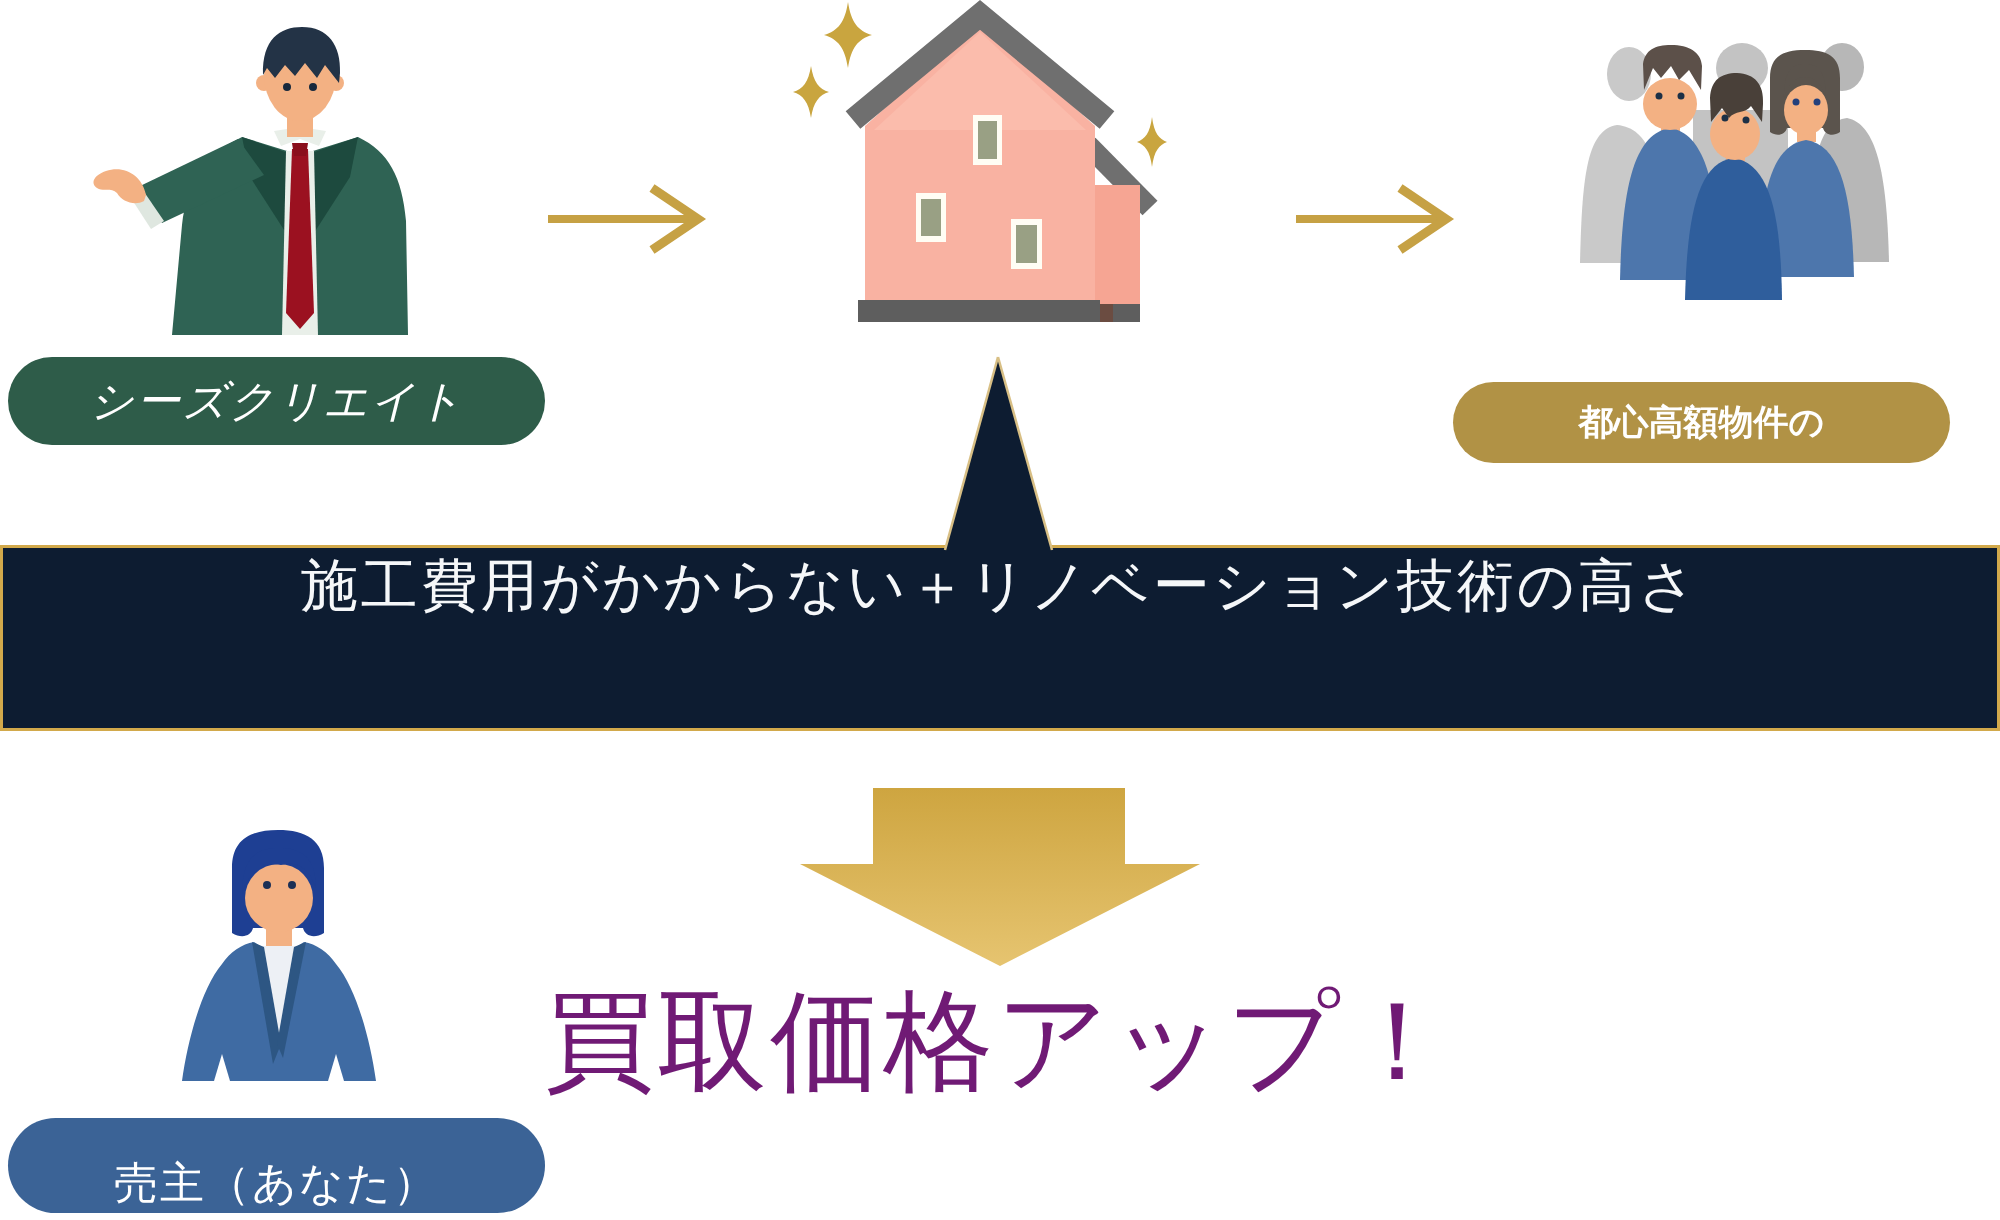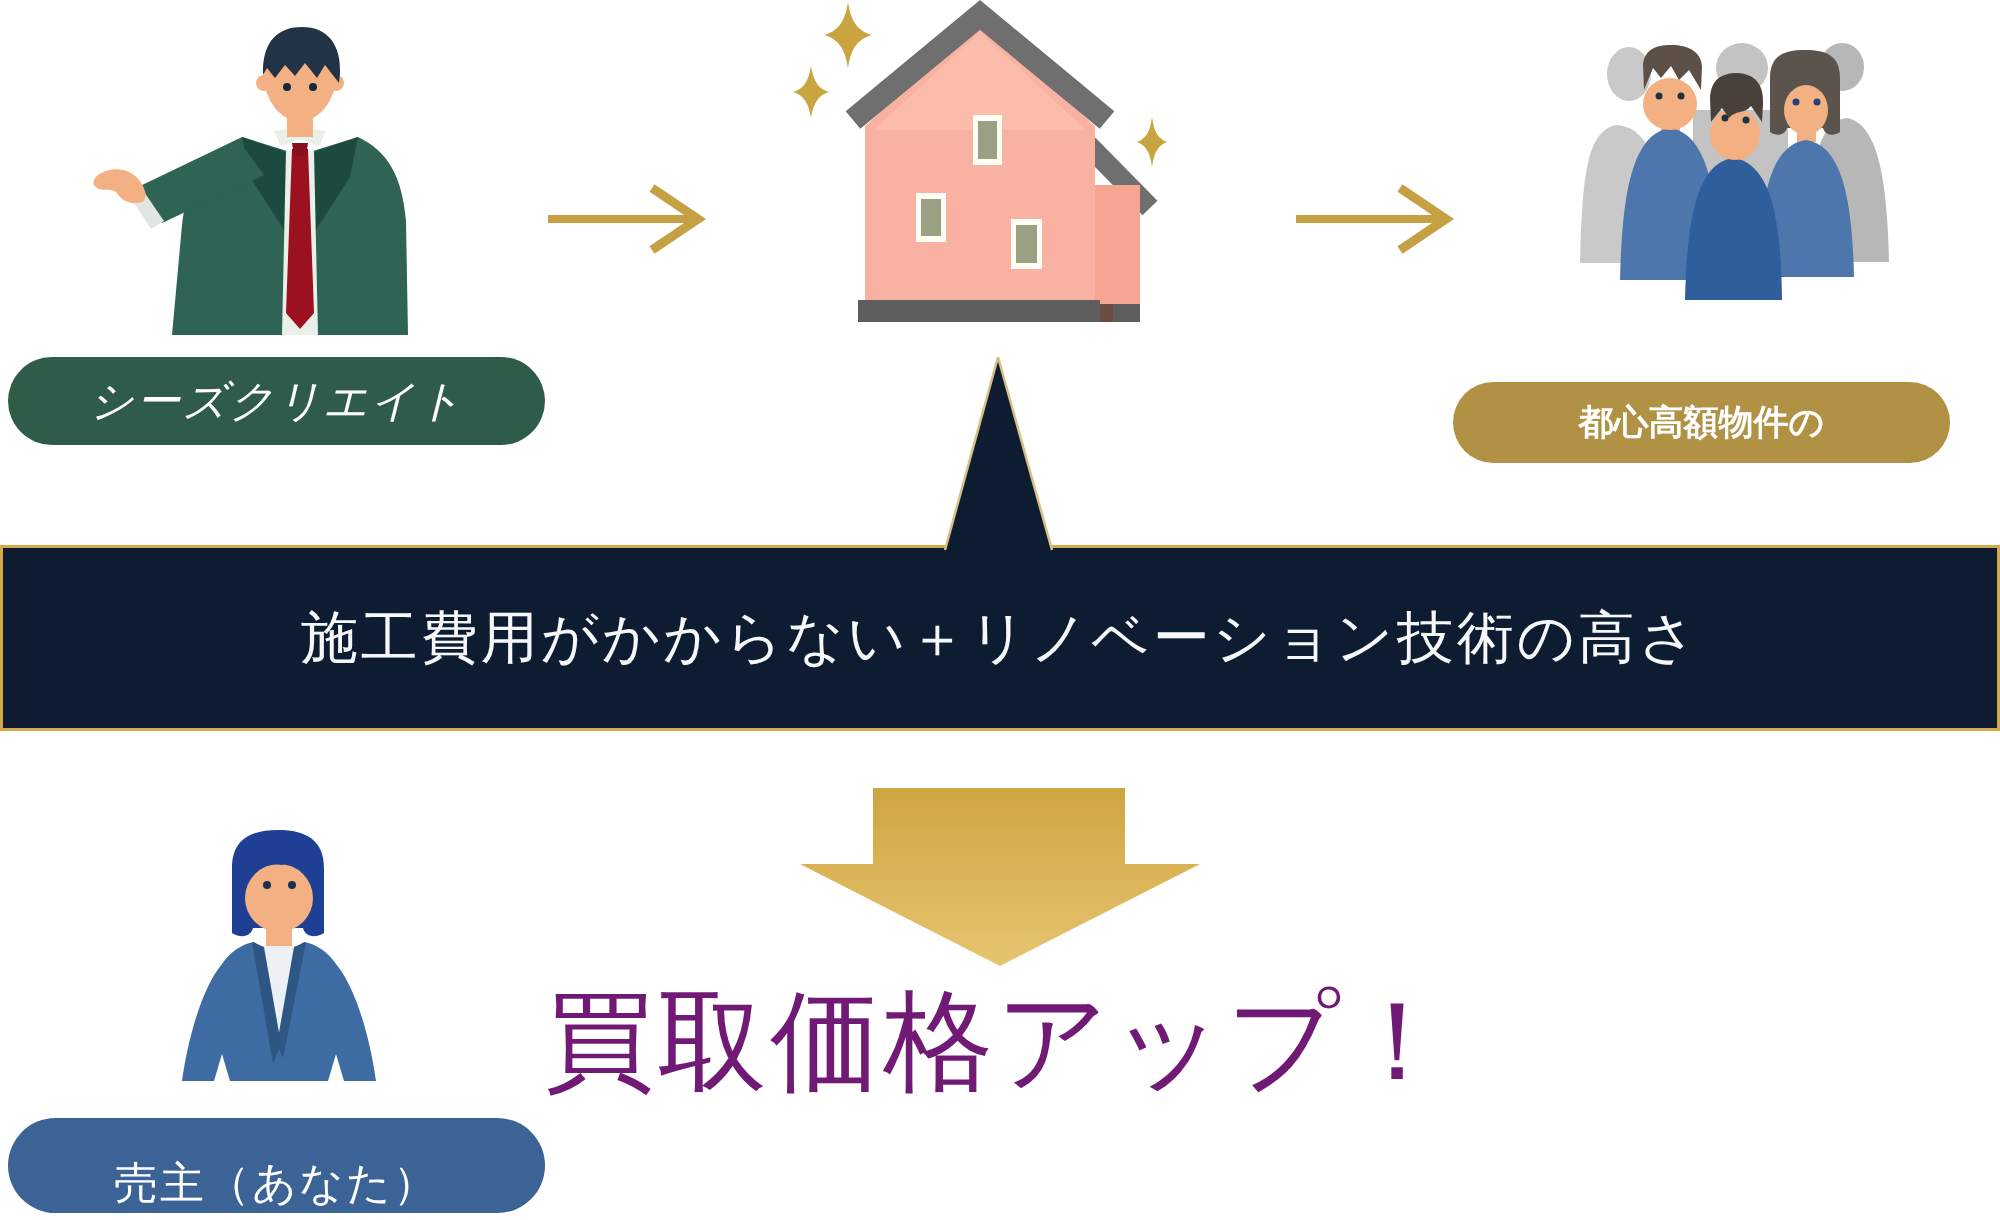--- a/index.html
+++ b/index.html
@@ -11,21 +11,21 @@
   .pill{
     position:absolute;display:flex;align-items:center;justify-content:center;
     color:#ffffff;text-align:center;
   }
   .pill-green{left:8px;top:357px;width:537px;height:88px;border-radius:44px;background:#2e5c49;font-size:44px;letter-spacing:2px;font-style:italic;}
   .pill-gold{left:1453px;top:348px;width:497px;height:81px;border-radius:52px;background:#b19245;font-size:35px;font-weight:bold;line-height:1.32;flex-direction:column;margin-top:34px;}
   .pill-blue{left:8px;top:1118px;width:537px;height:95px;border-radius:48px;background:#3b6396;font-size:44px;letter-spacing:2px;align-items:flex-end;}
   .banner{
     position:absolute;left:0;top:545px;width:2000px;height:186px;box-sizing:border-box;
     background:#0d1c31;border:3px solid #d2a94b;
-    display:flex;align-items:center;justify-content:center;
+    display:flex;justify-content:center;
     color:#f5f7f9;font-size:57px;letter-spacing:3px;
   }
   .result{
     position:absolute;left:0;top:992px;width:2000px;text-align:center;
     color:#701a75;font-size:110px;letter-spacing:3px;line-height:1.05;white-space:nowrap;font-family:Liberation Mono, monospace;
   }
 </style>
 </head>
 <body>
 

